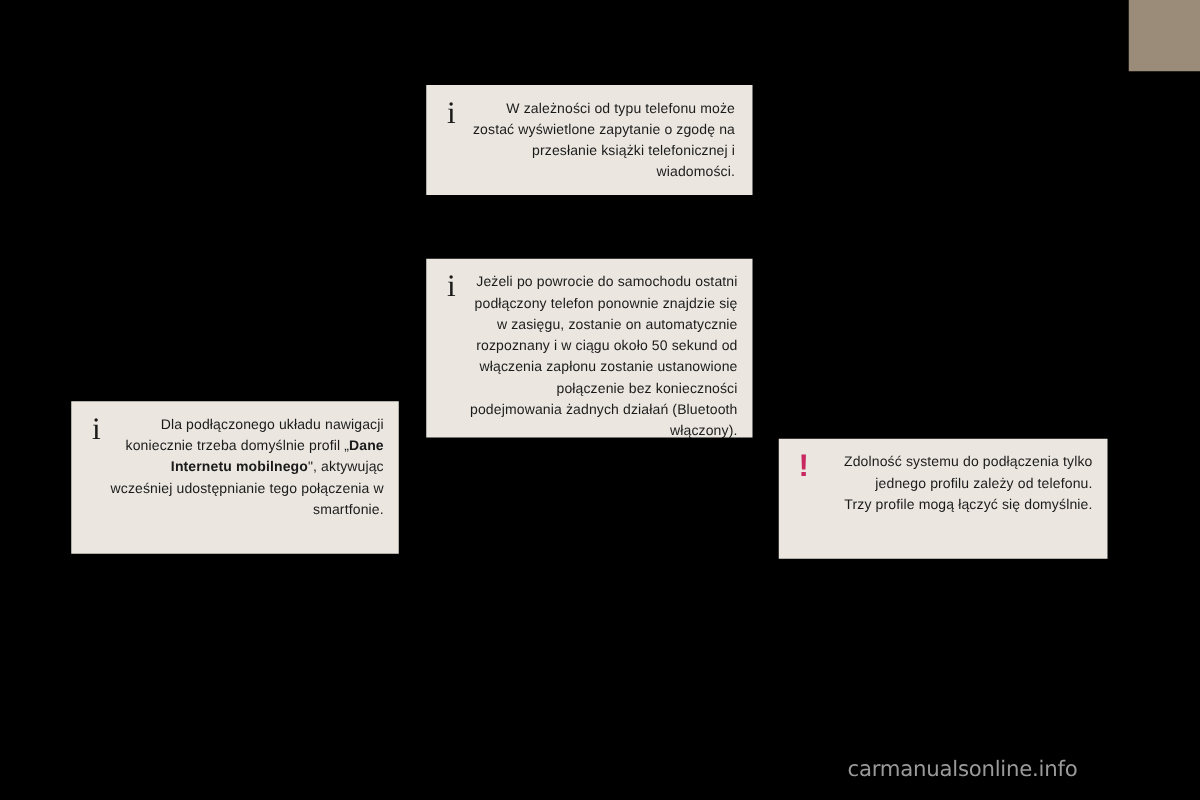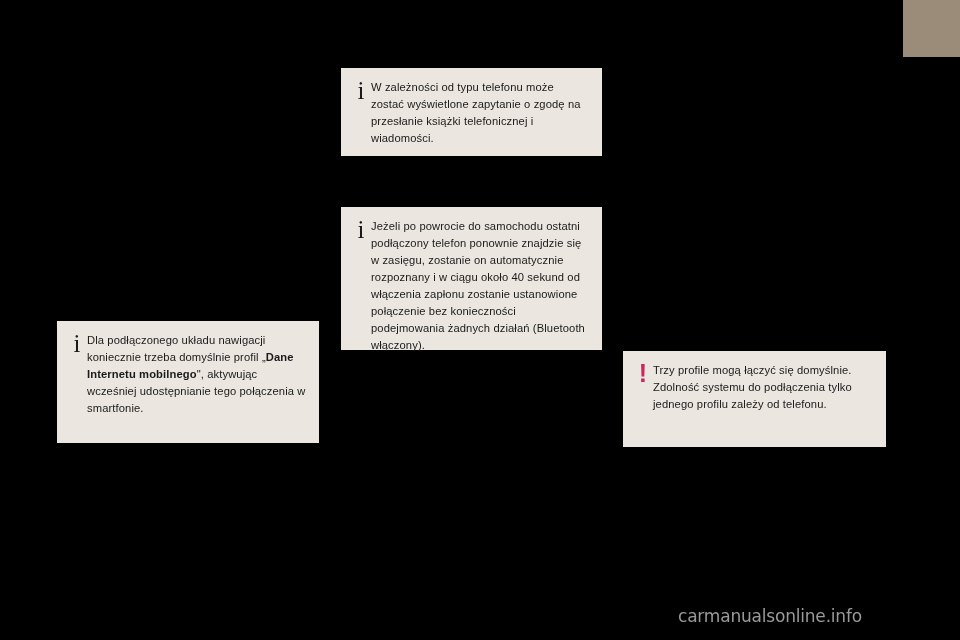--- a/index.html
+++ b/index.html
@@ -67,20 +67,21 @@
   .note-body {
     flex: 1 1 auto;
     color: #1A1A1A;
     font-size: 11.2px;
     line-height: 17px;
     letter-spacing: 0.01em;
   }
 
   .note-body p {
     margin: 0;
+    text-align: right;
   }
 
   .note-body b {
     font-weight: 700;
   }
 
   
   #note-box-1 {
     left: 341px;
     top: 68px;
@@ -141,34 +142,34 @@
   <div class="note-box" id="note-box-1">
     <span class="note-icon info">i</span>
     <div class="note-body">
       <p>W zależności od typu telefonu może zostać wyświetlone zapytanie o zgodę na przesłanie książki telefonicznej i wiadomości.</p>
     </div>
   </div>
 
   <div class="note-box" id="note-box-2">
     <span class="note-icon info">i</span>
     <div class="note-body">
-      <p>Jeżeli po powrocie do samochodu ostatni podłączony telefon ponownie znajdzie się w zasięgu, zostanie on automatycznie rozpoznany i w ciągu około 40 sekund od włączenia zapłonu zostanie ustanowione połączenie bez konieczności podejmowania żadnych działań (Bluetooth włączony).</p>
+      <p>Jeżeli po powrocie do samochodu ostatni podłączony telefon ponownie znajdzie się w zasięgu, zostanie on automatycznie rozpoznany i w ciągu około 50 sekund od włączenia zapłonu zostanie ustanowione połączenie bez konieczności podejmowania żadnych działań (Bluetooth włączony).</p>
     </div>
   </div>
 
   <div class="note-box" id="note-box-3">
     <span class="note-icon info">i</span>
     <div class="note-body">
       <p><span>Dla podłączonego układu nawigacji koniecznie trzeba domyślnie profil „</span><b>Dane Internetu mobilnego</b><span>", aktywując wcześniej udostępnianie tego połączenia w smartfonie.</span></p>
     </div>
   </div>
 
   <div class="note-box" id="note-box-4">
     <span class="note-icon warning">!</span>
     <div class="note-body">
+      <p>Zdolność systemu do podłączenia tylko jednego profilu zależy od telefonu.</p>
       <p>Trzy profile mogą łączyć się domyślnie.</p>
-      <p>Zdolność systemu do podłączenia tylko jednego profilu zależy od telefonu.</p>
     </div>
   </div>
 
   <div class="watermark">carmanualsonline.info</div>
 
 </div>
 
 </body></html>

